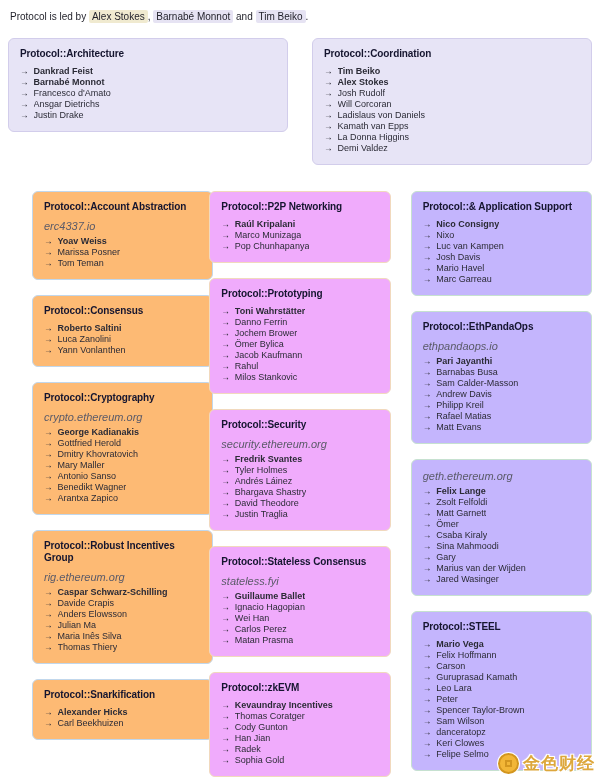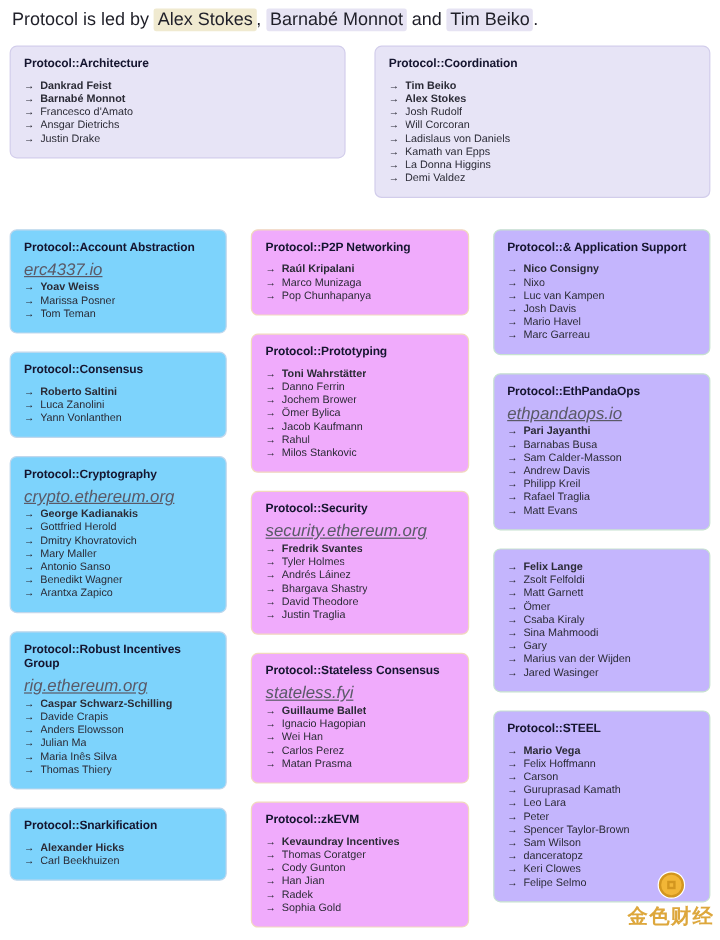--- a/index.html
+++ b/index.html
@@ -7,60 +7,60 @@
   body {
     background:#ffffff;
     font-family:"Liberation Sans", sans-serif;
     position:relative;
     overflow:hidden;
     color:#2e2e38;
   }
   .page { padding:8px; }
 
   
-  .intro { font-size:15px; color:#1f1f28; margin:2px 0 14px 2px; line-height:14px; }
+  .intro { font-size:10px; color:#1f1f28; margin:2px 0 14px 2px; line-height:14px; }
   .chip { padding:1px 3px; border-radius:2px; }
   .chip-gold { background:#f0ead0; }
   .chip-lav { background:#e6e3f3; }
 
   
   .top-row { display:flex; gap:24px; align-items:flex-start; margin-bottom:26px; }
   .top-row .card { flex:1; }
   .grid { display:flex; gap:20px; align-items:flex-start; }
   .col { display:flex; flex-direction:column; gap:15px; flex:1; min-width:0; }
 
   
   .card { border-radius:6px; border:1px solid; padding:9px 11px 10px 11px; width:100%; }
   .theme-purple { background:#e7e4f6; border-color:#d2cdeb; }
-  .theme-blue   { background:#7dd3fc; border-color:#c1d7ec; }
+  .theme-blue   { background:#fdba74; border-color:#c1d7ec;margin-left:24px; }
   .theme-orange { background:#f0abfc; border-color:#f1d9bd; }
   .theme-green  { background:#c4b5fd; border-color:#c6e1d0; }
 
   .card-title {
     font-size:10px; line-height:12px; font-weight:bold;
     color:#15152f; letter-spacing:-0.1px; margin-bottom:6px;
   }
   .card-link-row { line-height:11px; margin-bottom:4px; }
   .card-link {
-    font-size:14px; font-style:italic; color:#5a5a68;
-    text-decoration:underline; cursor:pointer;
+    font-size:11px; font-style:italic; color:#5a5a68;
+    cursor:pointer;
   }
   .members { list-style:none; }
   .member {
     font-size:9px; line-height:11px; color:#2b2b36;
     display:flex; align-items:baseline; gap:5px; cursor:pointer;
   }
   .member .arrow { font-size:8.5px; color:#2b2b36; flex:0 0 auto; }
   .member.lead { font-weight:bold; }
   .member-name { white-space:nowrap; overflow:hidden; text-overflow:ellipsis; }
 
   
   .watermark {
     position:absolute; right:5px; bottom:8px;
-    display:flex; align-items:center; gap:4px; pointer-events:none;flex-direction:column;
+    display:flex; align-items:center; gap:4px; pointer-events:none;
   }
   .coin {
     width:21px; height:21px; border-radius:50%;
     background:#f2b637; border:2px solid #d3961f;
     display:flex; align-items:center; justify-content:center;
     box-shadow:0 0 0 1px #ffffff;
   }
   .coin-hole { width:7px; height:7px; border:2px solid #d3961f; background:#f2b637; }
   .wm-text {
     font-size:17px; font-weight:bold; color:#dda73c; letter-spacing:1px;
@@ -537,31 +537,32 @@
               <span class="member-name">Andrew Davis</span>
             </li>
 
             <li class="member">
               <span class="arrow">→</span>
               <span class="member-name">Philipp Kreil</span>
             </li>
 
             <li class="member">
               <span class="arrow">→</span>
-              <span class="member-name">Rafael Traglia</span>
+              <span class="member-name">Rafael Matias</span>
             </li>
 
             <li class="member">
               <span class="arrow">→</span>
               <span class="member-name">Matt Evans</span>
             </li>
           </ul>
       </section>
 
       <section class="card theme-green">
+        <div class="card-link-row"><a class="card-link">geth.ethereum.org</a></div>
         <ul class="members">
 
             <li class="member lead">
               <span class="arrow">→</span>
               <span class="member-name">Felix Lange</span>
             </li>
 
             <li class="member">
               <span class="arrow">→</span>
               <span class="member-name">Zsolt Felfoldi</span>

